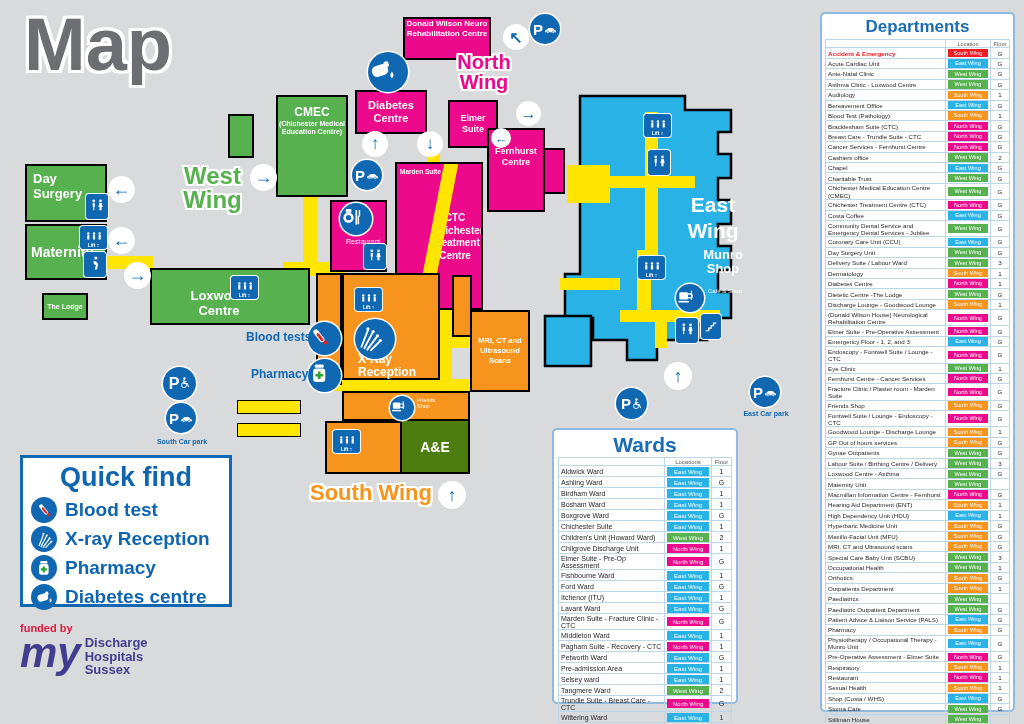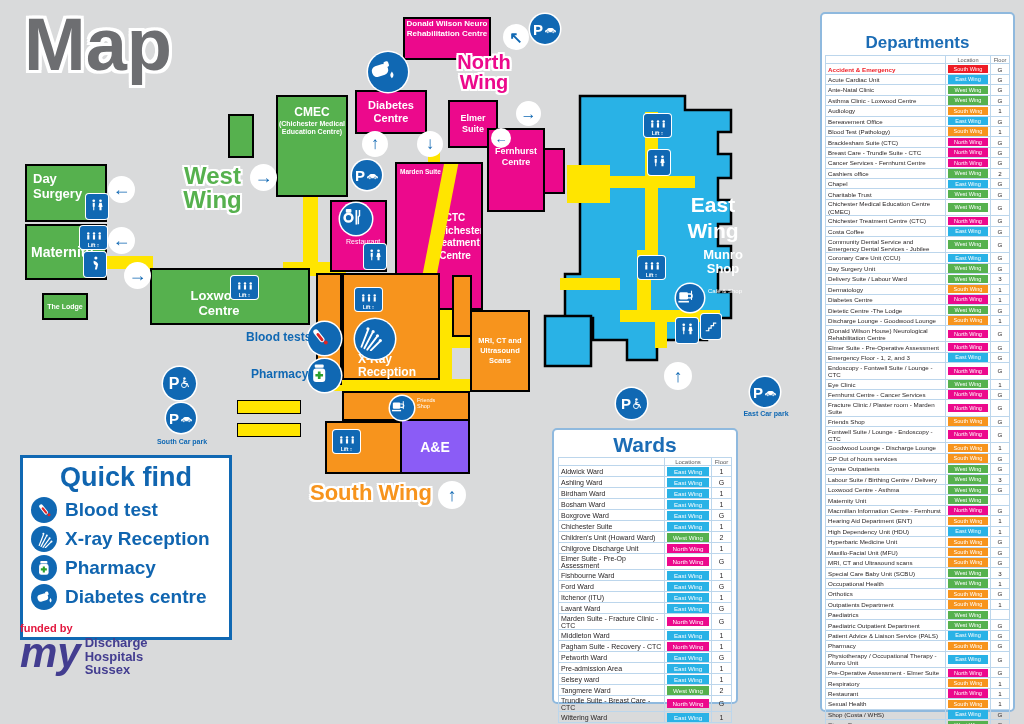--- a/index.html
+++ b/index.html
@@ -1,20 +1,20 @@
 <!DOCTYPE html>
 <html><head>
 <meta charset="utf-8">
 <style>
   html,body{margin:0;padding:0;background:#c9cacb;}
   .stage{position:relative;width:1024px;height:724px;background:#d9dadb;overflow:hidden;
          font-family:"Liberation Sans",sans-serif;}
   
   .bld{position:absolute;border:2px solid #000;box-sizing:border-box;color:#fff;font-weight:bold;z-index:2;}
-  .g{background:#56b14e;} .m{background:#ec098c;} .o{background:#f7941d;} .r{background:#8b5cf6;}
+  .g{background:#56b14e;} .m{background:#ec098c;} .o{background:#f7941d;} .r{background:#4d7c0f;}
   .cor{position:absolute;background:#ffe500;z-index:1;}
   .cor-b{border:1.5px solid #000;}
   .wing{position:absolute;font-weight:bold;text-align:center;line-height:1.0;z-index:3;
         text-shadow:-2px -2px 0 #fff,2px -2px 0 #fff,-2px 2px 0 #fff,2px 2px 0 #fff,0 -2px 0 #fff,0 2px 0 #fff,-2px 0 0 #fff,2px 0 0 #fff;}
   .maptitle{position:absolute;left:24px;top:2px;font-size:74px;font-weight:bold;color:#6d6e71;z-index:3;
         text-shadow:-3px -3px 0 #fff,3px -3px 0 #fff,-3px 3px 0 #fff,3px 3px 0 #fff,0 -3px 0 #fff,0 3px 0 #fff,-3px 0 0 #fff,3px 0 0 #fff;}
   .circ{position:absolute;background:#1068b3;border-radius:50%;color:#fff;display:flex;align-items:center;justify-content:center;
         box-shadow:0 0 0 1.5px #fff;z-index:4;font-weight:bold;}
   .arrow{position:absolute;background:#fff;border-radius:50%;color:#1068b3;display:flex;align-items:center;justify-content:center;
         font-weight:bold;z-index:4;}
@@ -29,21 +29,21 @@
   .ptitle{text-align:center;font-weight:bold;color:#1b6cb5;}
   table.dt{border-collapse:collapse;width:100%;}
   table.dt td,table.dt th{border:0.5px solid #bcd6ec;padding:0.5px 2px;vertical-align:middle;}
   table.dt th{color:#58595b;font-weight:normal;text-align:center;}
   .nm{color:#231f20;text-align:left;}
   .fl{text-align:center;color:#231f20;}
   .bdg{display:block;color:#fff;text-align:center;font-weight:normal;padding:1px 0;}
   .w-s{background:#f7941d;} .w-e{background:#29b2e6;} .w-w{background:#56b14e;} .w-n{background:#ec098c;} .w-r{background:#ee1c25;}
   .hl{color:#ee1c25;font-weight:bold;}
   
-  .qf{position:absolute;left:20px;top:455px;width:212px;height:185px;background:#fff;border:3px solid #1068b3;z-index:5;box-sizing:border-box;padding:4px 8px;}
+  .qf{position:absolute;left:20px;top:455px;width:212px;height:152px;background:#fff;border:3px solid #1068b3;z-index:5;box-sizing:border-box;padding:4px 8px;}
   .qf h1{margin:0 0 4px 0;text-align:center;font-size:27px;color:#1065b0;}
   .qrow{display:flex;align-items:center;margin:3px 0;}
   .qico{width:26px;height:26px;border-radius:50%;background:#1068b3;display:flex;align-items:center;justify-content:center;flex:none;}
   .qlab{color:#1065b0;font-size:19px;font-weight:bold;margin-left:8px;}
   .foot{position:absolute;left:20px;top:622px;z-index:5;}
   .fb{color:#e3173e;font-weight:bold;font-size:11px;}
   .mylogo{color:#433d90;font-style:italic;font-weight:bold;font-size:42px;line-height:0.8;margin-right:4px;}
   .uhs{color:#433d90;font-weight:bold;font-size:13px;line-height:1.05;}
 </style>
 </head>
@@ -603,21 +603,21 @@
             <td>
               <span class="bdg w-e" style="font-size: 6.2px;">East Wing</span>
             </td>
             <td class="fl">1</td>
           </tr>
         </tbody>
     </table>
   </div>
 
   <div class="panel" style="left:820px;top:12px;width:195px;height:700px;padding:2px 3px">
-    <div class="ptitle" style="font-size:17px;margin:17px 0 2px 0">Departments</div>
+    <div class="ptitle" style="font-size:17px;margin:1px 0 2px 0">Departments</div>
     <table class="dt" style="font-size:6.2px;line-height:1.15">
       <thead>
           <tr>
         <th></th>
         <th style="width:40px;font-size:5.6px">Location</th>
         <th style="width:14px;font-size:5.6px">Floor</th>
       </tr>
         </thead>
       <tbody id="dept-body">
           <tr>

